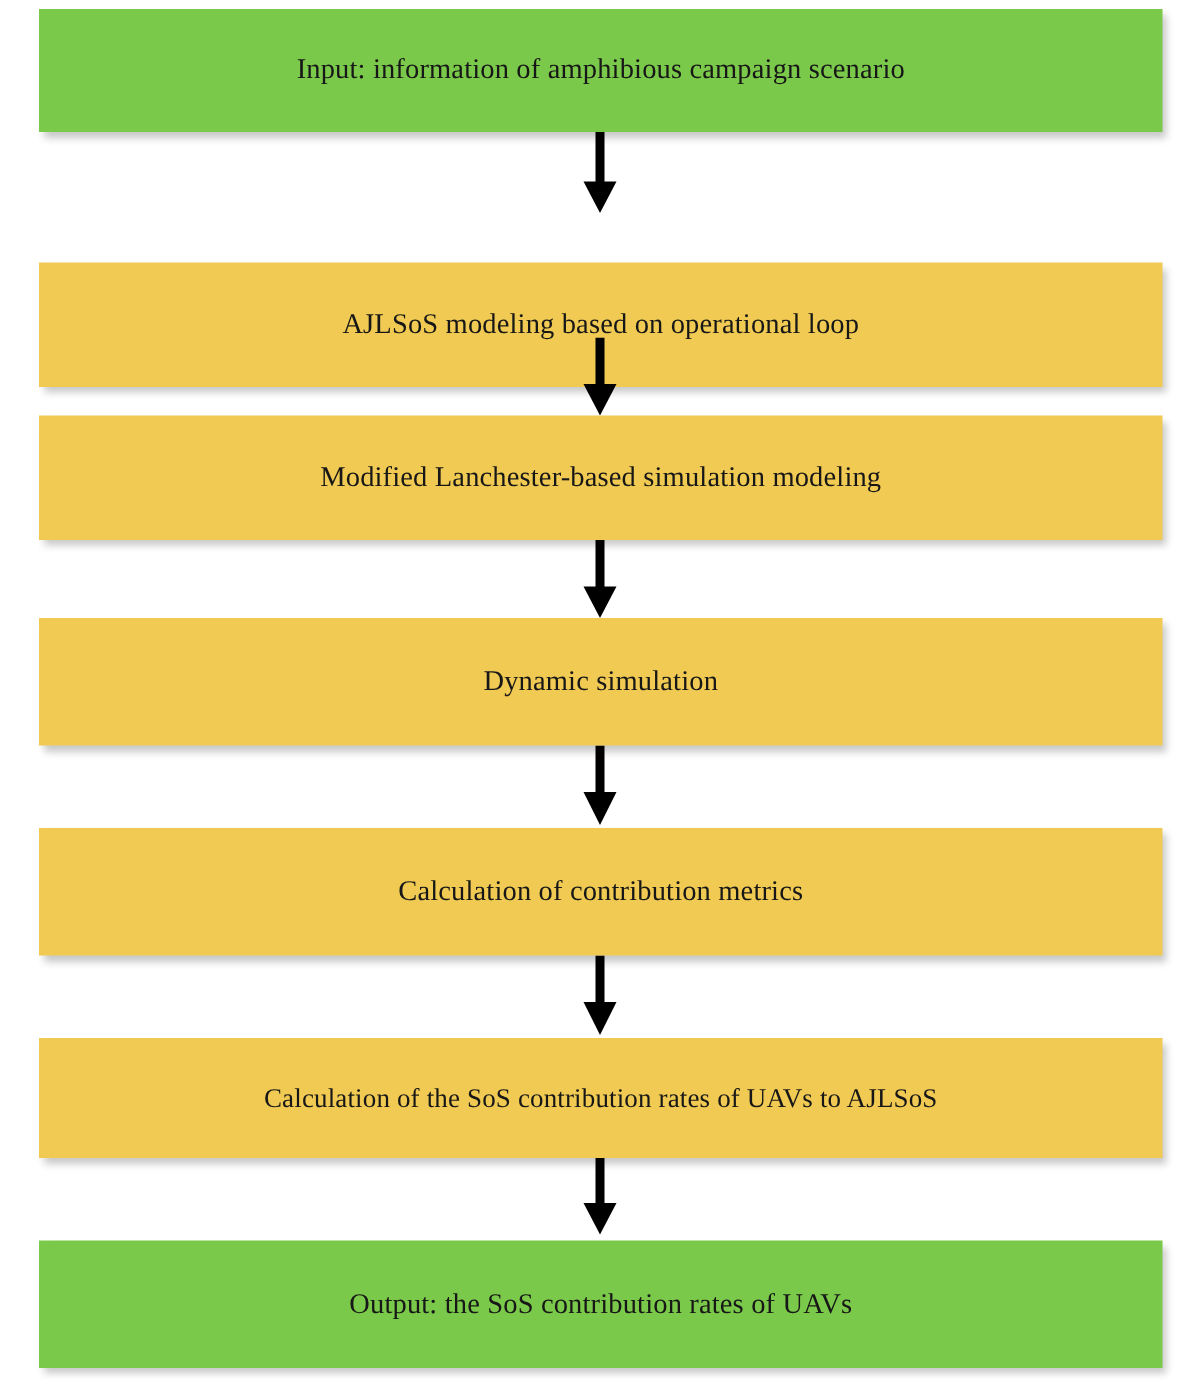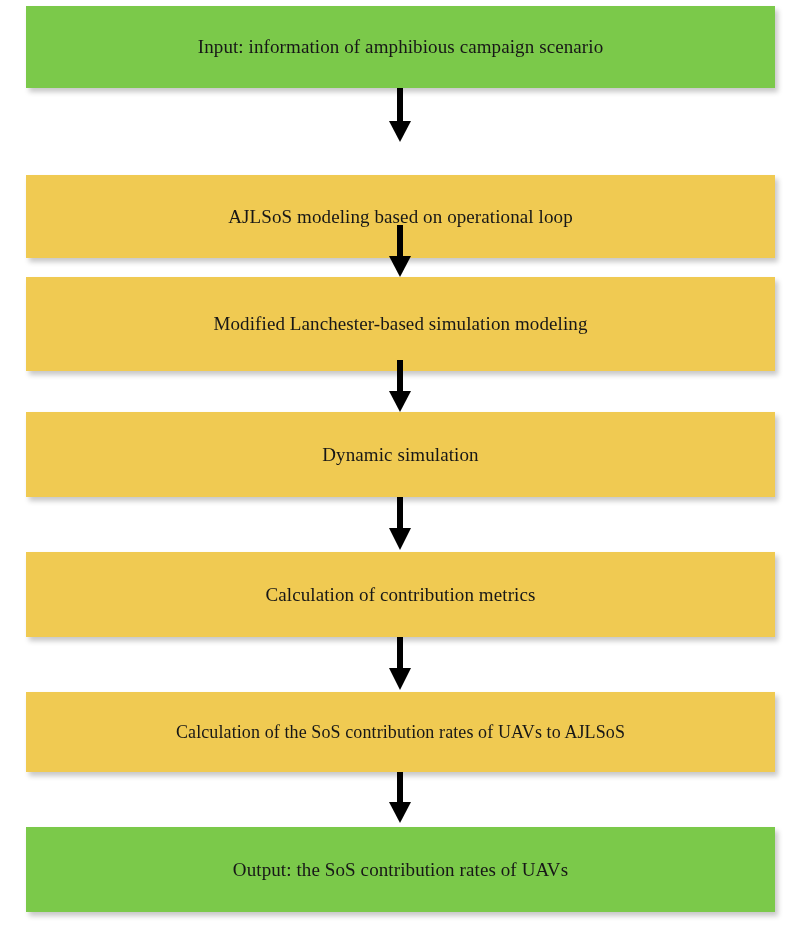--- a/index.html
+++ b/index.html
@@ -42,21 +42,21 @@
     text-align: center;
     white-space: nowrap;
   }
 
   .node.terminal { background: #7bc94a; }
   .node.process  { background: #f0ca52; }
 
   
   .n1 { top: 6px;   height: 82px; }
   .n2 { top: 142px; height: 83px; margin-top: 33px; }
-  .n3 { top: 277px; height: 94px; }
+  .n3 { top: 277px; height: 83px; }
   .n4 { top: 412px; height: 85px; }
   .n5 { top: 552px; height: 85px; }
   .n6 { top: 692px; height: 80px; }
   .n7 { top: 827px; height: 85px; justify-content: center; }
 
   .n6 .node-label { font-size: 18px; }
 
   
   .arrow {
     position: absolute;

